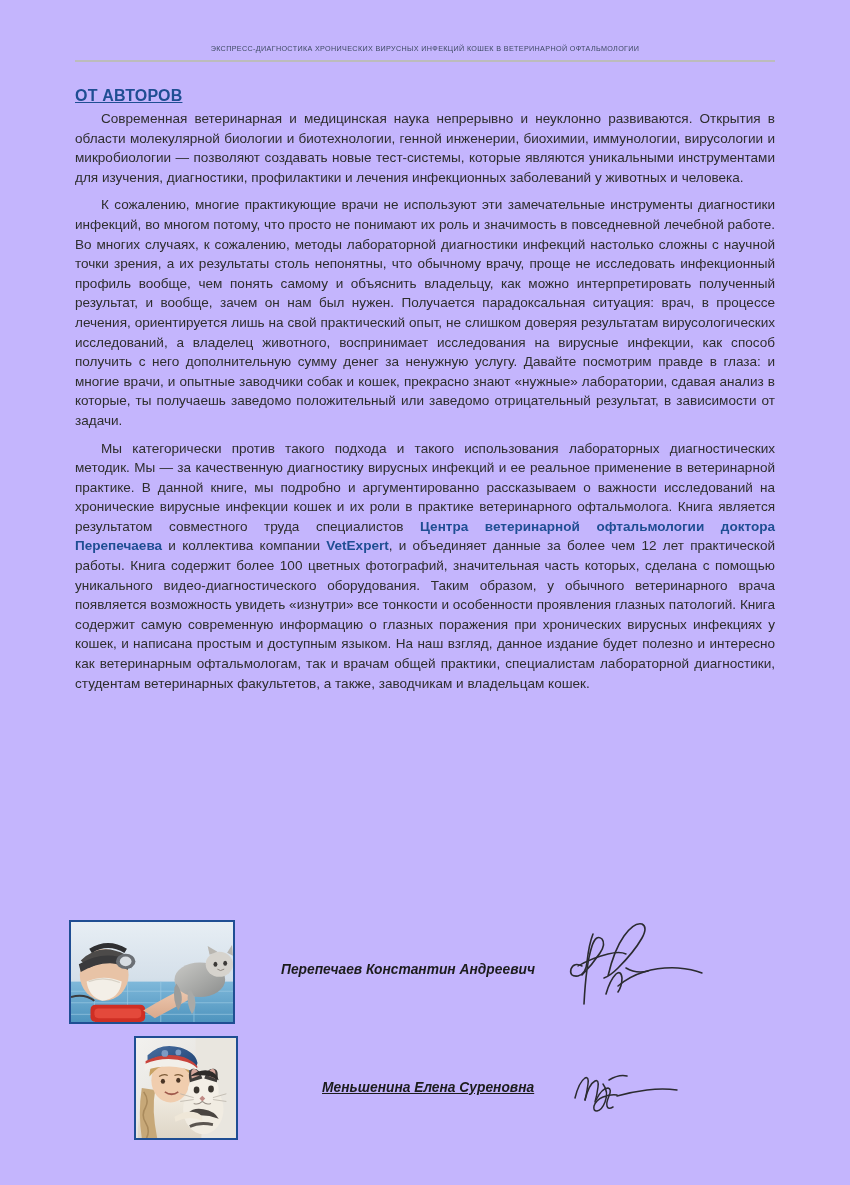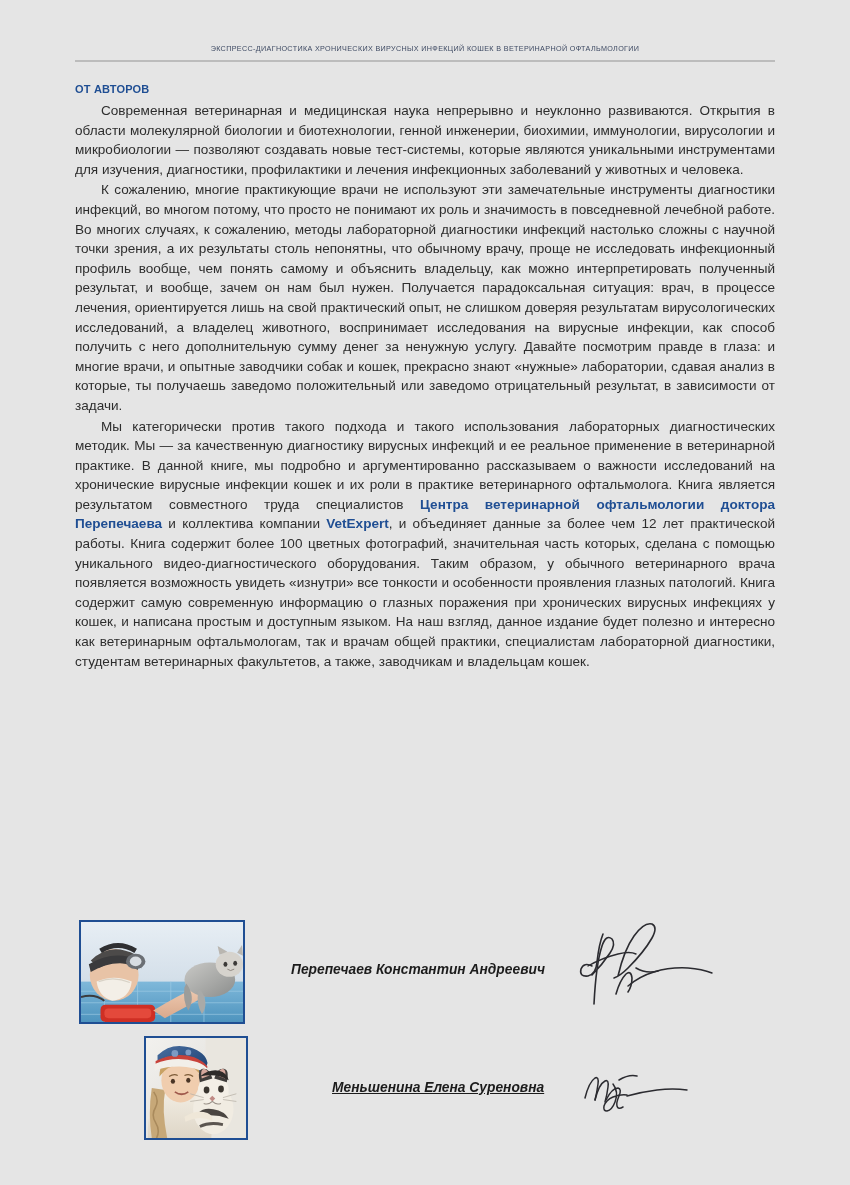--- a/index.html
+++ b/index.html
@@ -12,21 +12,21 @@
     height: 1185px;
     position: relative;
     overflow: hidden;
     font-family: "Liberation Sans", sans-serif;
     color: #2b2b2b;
   }
 
   .page {
     position: absolute;
     inset: 0;
-    background: #e5e5e5;
+    background: #c4b5fd;
   }
 
   
   .running-head {
     position: absolute;
     left: 75px;
     top: 44px;
     width: 700px;
     text-align: center;
     font-size: 7.2px;
@@ -44,53 +44,54 @@
     width: 700px;
     height: 2px;
     background: #bcbcbc;
   }
 
   
   .section-title {
     position: absolute;
     left: 75px;
     top: 76px;
-    font-size: 11px;
+    font-size: 16px;
     font-weight: bold;
     color: #1f4e93;
     letter-spacing: 0.2px;
+    text-decoration: underline;
   }
 
   
   .body-col {
     position: absolute;
     left: 75px;
     top: 101px;
     width: 700px;
   }
   p.para {
-    margin: 0 0 1px 0;
+    margin: 8px 0 1px 0;
     text-align: justify;
     text-indent: 26px;
     font-size: 13.55px;
     line-height: 19.6px;
     color: #2e2e2e;
     font-family: "Liberation Sans", sans-serif;
     hyphens: none;
   }
   p.para:last-child { margin-bottom: 0; }
   .accent {
     color: #1f4e93;
     font-weight: bold;
   }
 
   
   .authors {
     position: absolute;
-    left: 79px;
+    left: 69px;
     top: 920px;
     width: 700px;
     text-align: center;
   }
   .author-row {
     position: relative;
     height: 108px;
   }
   .author-row.second {
     margin-top: 8px;

